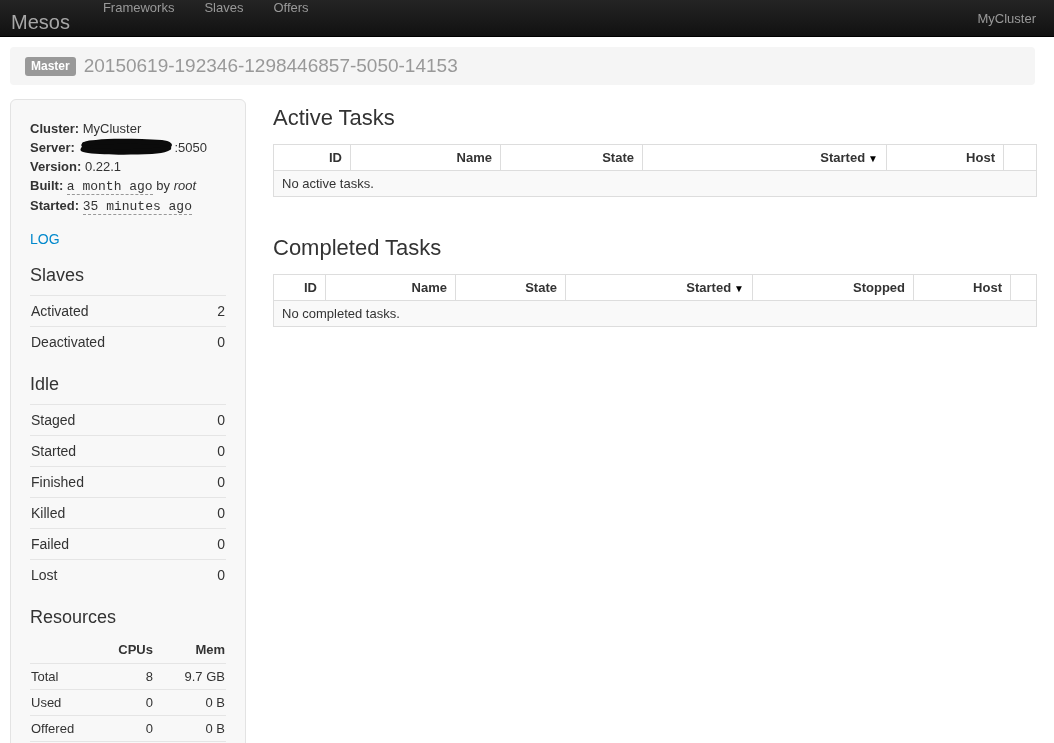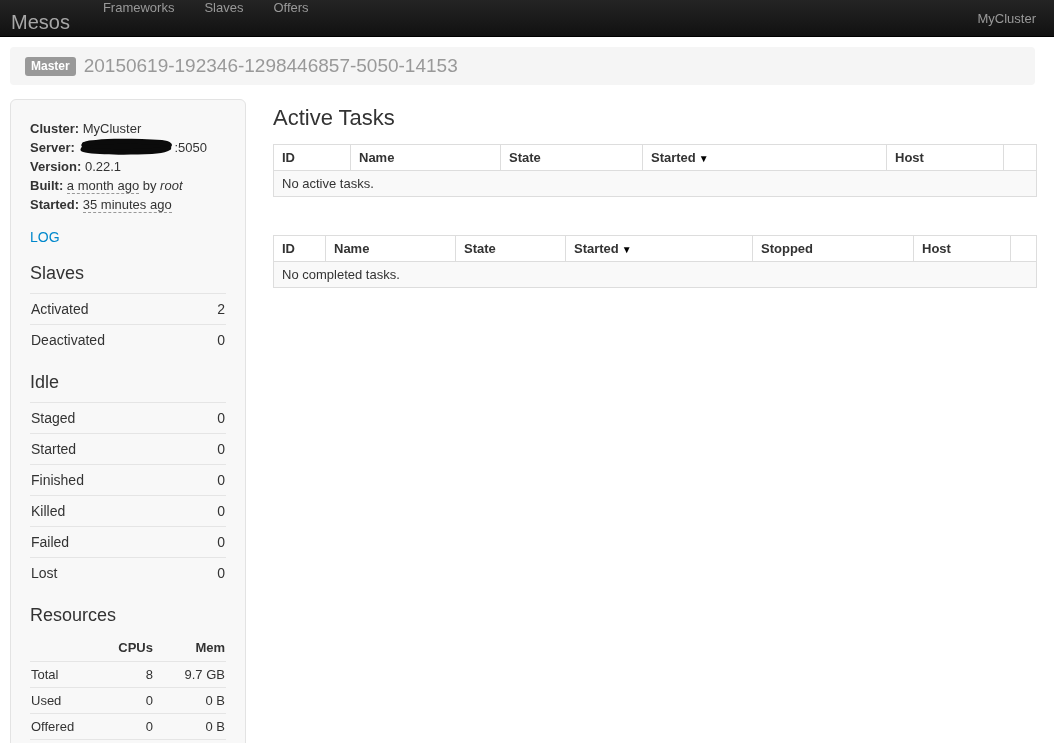--- a/index.html
+++ b/index.html
@@ -24,40 +24,40 @@
 
   
   .content { display:flex; align-items:flex-start; padding:0 18px 0 10px; }
   .sidebar { width:236px; min-height:700px; background:#f8f8f8;
     border:1px solid #e3e3e3; border-radius:6px; padding:19px; flex:none; }
   .main { flex:1; margin-left:27px; }
 
   
   .info-line { font-size:13px; line-height:19px; }
   .info-line b { font-weight:bold; }
-  .dashed { border-bottom:1px dashed #999; }
+  .dashed { border-bottom:1px dashed #999;font-family:Liberation Mono, monospace; }
   .italic { font-style:italic; }
   .redaction { display:inline-block; vertical-align:-3px; line-height:0; }
   .log-link { display:inline-block; margin-top:15px; color:#0088cc; font-size:14px;
     text-decoration:none; }
   .side-h { font-size:18px; font-weight:400; color:#333; margin-top:17px; margin-bottom:9px; }
   .stat-row { display:flex; justify-content:space-between; font-size:14px;
     padding:7px 1px; border-top:1px solid #e5e5e5; }
   .res-head { display:flex; font-size:13px; font-weight:bold; padding:5px 1px 6px; }
   .res-row { display:flex; font-size:13px; padding:5px 1px; border-top:1px solid #e5e5e5; }
   .res-label { flex:1; }
   .res-cpus { width:62px; text-align:right; }
   .res-mem  { width:72px; text-align:right; }
 
   
   .main-h { font-size:22px; font-weight:400; color:#333; margin:6px 0 13px; }
   .tasks-table { width:100%; border-collapse:collapse; table-layout:fixed;
     border:1px solid #ddd; margin-bottom:38px; }
   .tasks-table th { border:1px solid #ddd; font-size:13px; font-weight:bold;
-    text-align:left; padding:5px 8px; color:#333; background:#fff; cursor:pointer; }
+    text-align:right; padding:5px 8px; color:#333; background:#fff; cursor:pointer; }
   .tasks-table td.empty-cell { background:#f9f9f9; font-size:13px; padding:5px 8px;
     border-top:1px solid #ddd; }
   .sort-arrow { font-size:10px; color:#000; margin-left:3px; }
 </style>
 </head>
 <body>
 
 <div class="navbar">
   <a href="#" class="brand">Mesos</a>
   <div class="nav-links">
@@ -190,20 +190,21 @@
           <th></th>
         </tr>
       </thead>
       <tbody>
         <tr>
           <td class="empty-cell" colspan="6">No active tasks.</td>
         </tr>
       </tbody>
     </table>
 
+    <div class="main-h">Completed Tasks</div>
     <table class="tasks-table">
       <colgroup>
         <col style="width:52px">
           <col style="width:130px">
           <col style="width:110px">
         <col style="width:187px">
           <col style="width:161px">
           <col style="width:97px">
           <col style="width:26px">
       </colgroup>

